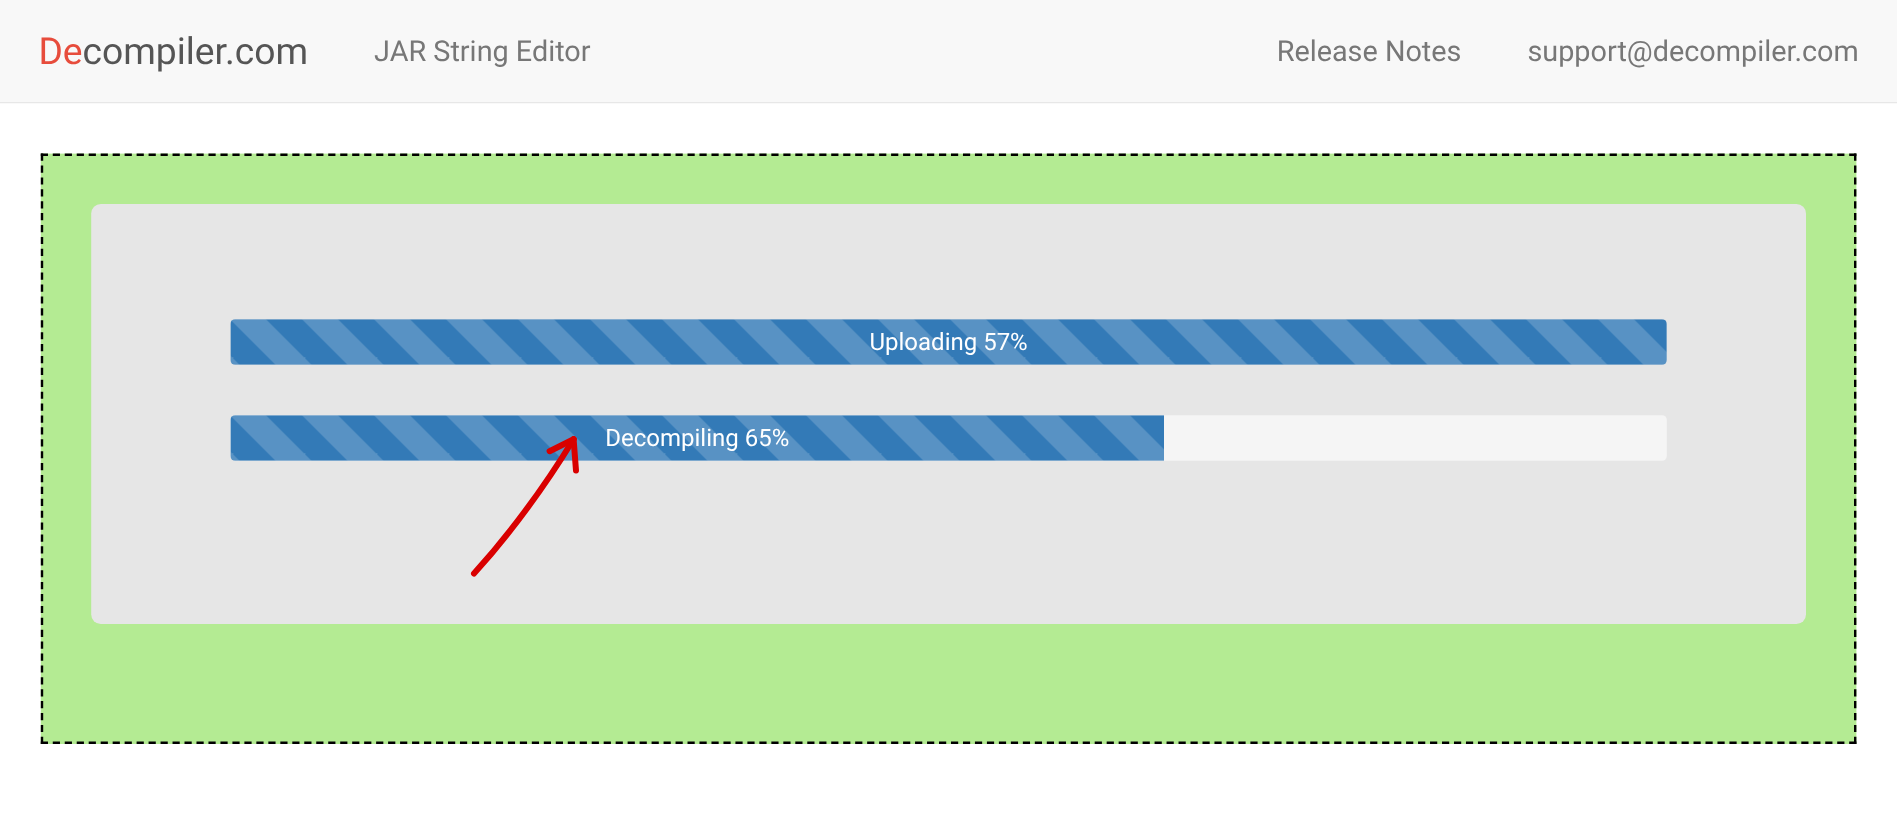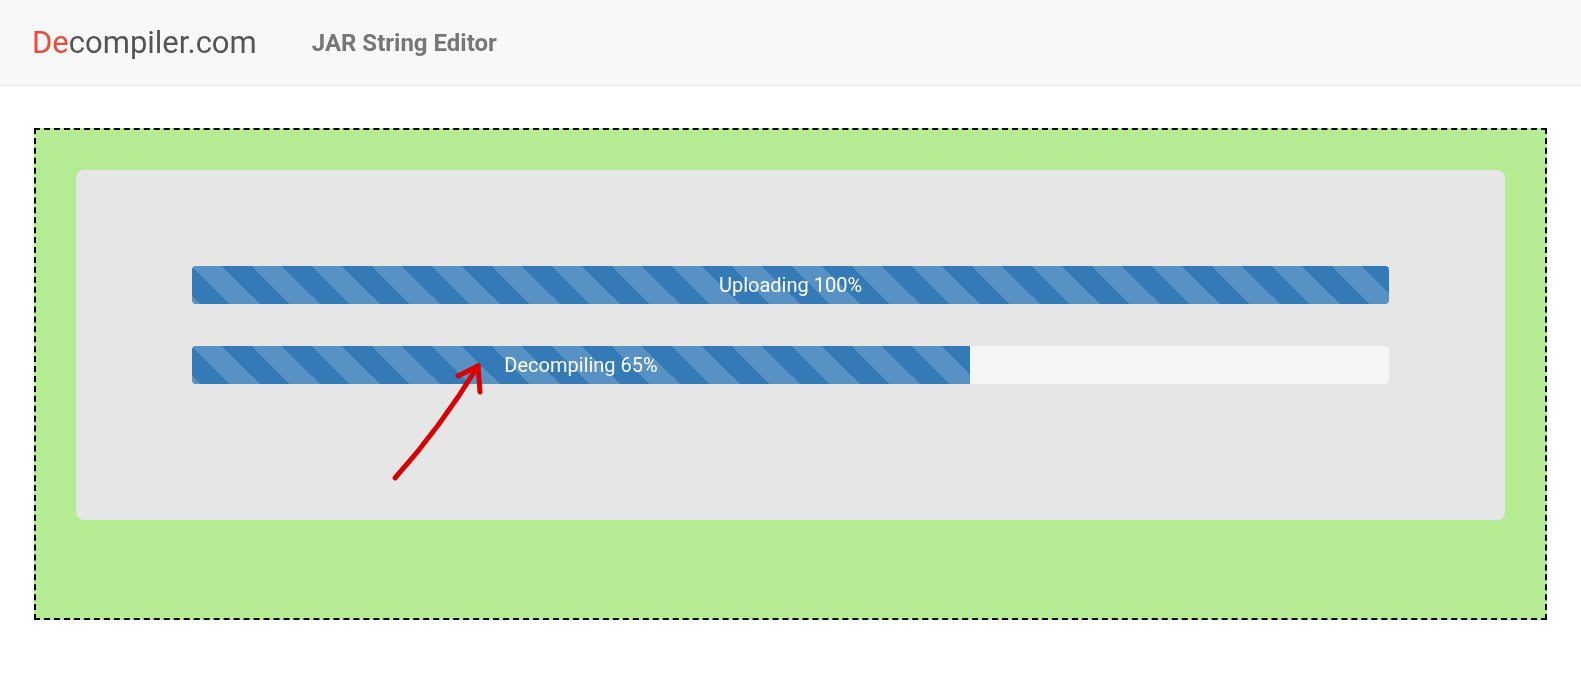--- a/index.html
+++ b/index.html
@@ -33,21 +33,20 @@
       flex: 1;
     }
     .nav-right {
       display: flex;
       gap: 55px;
     }
     .nav-link {
       font-size: 24px;
       color: #777777;
       cursor: pointer;
-      font-weight: bold;
     }
     .content-area {
       padding: 42px 34px 0 34px;
     }
     .dropzone {
       border: 2px dashed #000000;
       background: #b4eb93;
       padding: 40px 40px 90px 40px;
       height: 492px;
     }
@@ -100,30 +99,34 @@
 </head>
 <body>
 
 <div class="navbar">
   <div class="navbar-brand">
     <span class="brand-accent">De</span><span>compiler.com</span>
   </div>
   <div class="nav-left">
     <span class="nav-link">JAR String Editor</span>
   </div>
+  <div class="nav-right">
+    <span class="nav-link">Release Notes</span>
+    <span class="nav-link">support@decompiler.com</span>
+  </div>
 </div>
 
 <div class="content-area">
   <div class="dropzone">
     <div class="upload-panel">
 
       <div class="progress-row">
         <div class="progress-track">
           <div class="progress-fill" style="width:100%">
-            <span>Uploading 100%</span>
+            <span>Uploading 57%</span>
           </div>
         </div>
       </div>
 
       <div class="progress-row">
         <div class="progress-track">
           <div class="progress-fill" style="width:65%">
             <span>Decompiling 65%</span>
           </div>
         </div>

